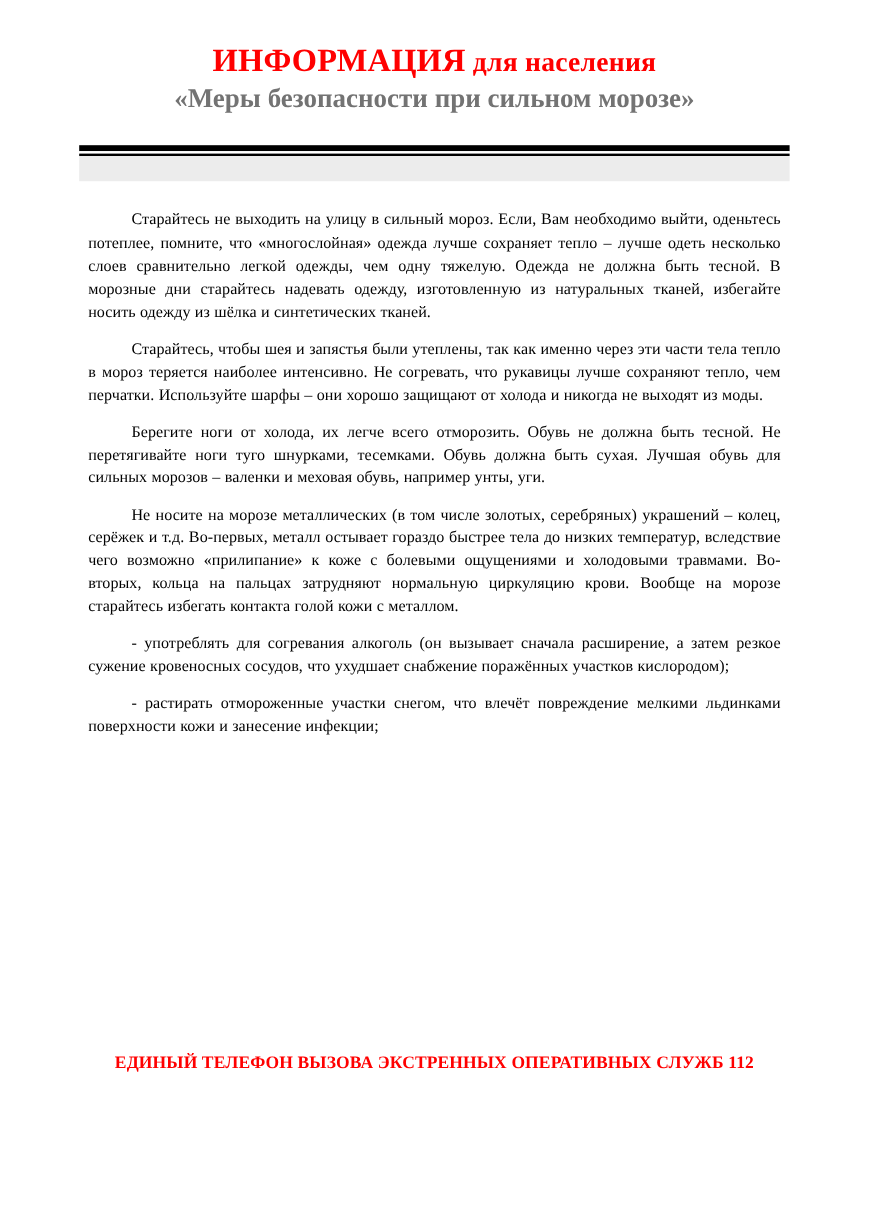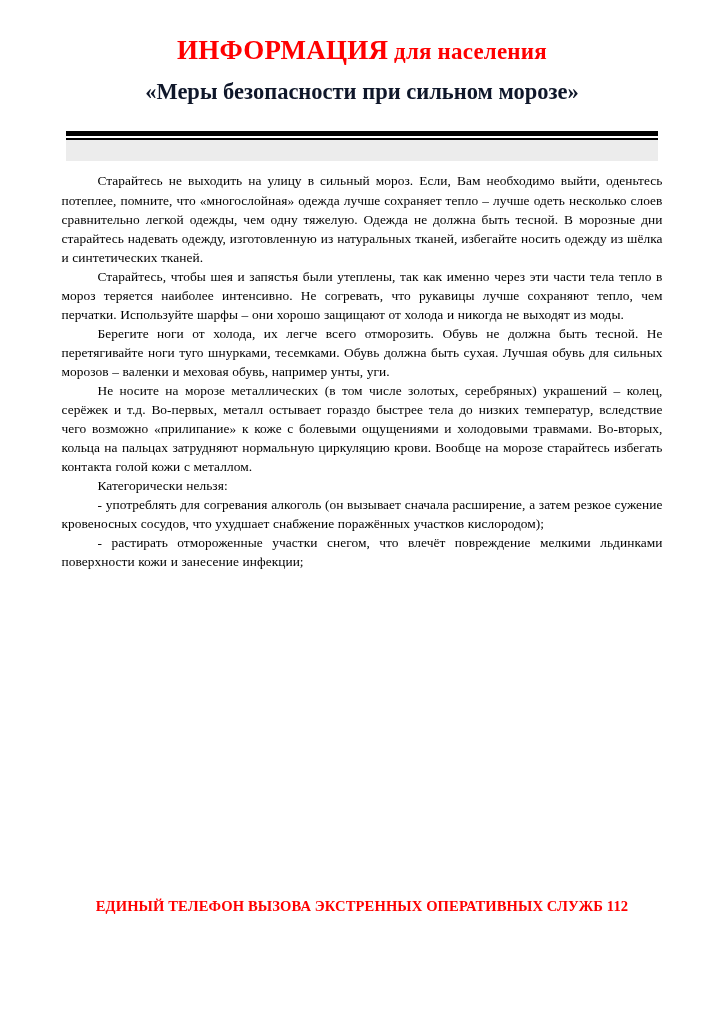--- a/index.html
+++ b/index.html
@@ -37,25 +37,25 @@
   }
   .title-main {
     font-size: 27px;
     letter-spacing: 0.2px;
   }
   .title-sub {
     font-size: 23px;
     letter-spacing: 0.2px;
   }
   .title-line-2 {
-    color: #0f172a;
+    color: #737373;
     font-weight: bold;
     font-size: 22.5px;
     line-height: 1.25;
-    margin-top: 14px;
+    margin-top: 4px;
     white-space: nowrap;
   }
 
   
   .divider-wrap {
     margin: 25px auto 0 auto;
     width: 592px;
   }
   .divider-thick {
     height: 5px;
@@ -74,37 +74,37 @@
     background: #ECECEC;
   }
 
   
   .body-text {
     margin: 0 auto;
     width: 601px;
     padding-top: 10px;
   }
   .body-text p {
-    margin: 0;
+    margin: 12px;
     text-align: justify;
     text-indent: 36px;
     font-size: 13.4px;
     line-height: 19.05px;
     letter-spacing: 0.05px;
     word-spacing: 0.2px;
     -webkit-hyphens: none;
     hyphens: none;
   }
 
   
   .footer {
     position: absolute;
     left: 0;
     right: 0;
-    top: 898px;
+    top: 878px;
     text-align: center;
     font-family: Liberation Serif, serif;
   }
   .footer-text {
     color: #FF0000;
     font-weight: bold;
     font-size: 14.6px;
     letter-spacing: 0.1px;
     white-space: nowrap;
   }
@@ -124,21 +124,20 @@
     <div class="divider-gap"></div>
     <div class="divider-thin"></div>
     <div class="gray-band"></div>
   </div>
 
   <div class="body-text">
     <p>Старайтесь не выходить на улицу в сильный мороз. Если, Вам необходимо выйти, оденьтесь потеплее, помните, что «многослойная» одежда лучше сохраняет тепло – лучше одеть несколько слоев сравнительно легкой одежды, чем одну тяжелую. Одежда не должна быть тесной. В морозные дни старайтесь надевать одежду, изготовленную из натуральных тканей, избегайте носить одежду из шёлка и синтетических тканей.</p>
     <p>Старайтесь, чтобы шея и запястья были утеплены, так как именно через эти части тела тепло в мороз теряется наиболее интенсивно. Не согревать, что рукавицы лучше сохраняют тепло, чем перчатки. Используйте шарфы – они хорошо защищают от холода и никогда не выходят из моды.</p>
     <p>Берегите ноги от холода, их легче всего отморозить. Обувь не должна быть тесной. Не перетягивайте ноги туго шнурками, тесемками. Обувь должна быть сухая. Лучшая обувь для сильных морозов – валенки и меховая обувь, например унты, уги.</p>
     <p>Не носите на морозе металлических (в том числе золотых, серебряных) украшений – колец, серёжек и т.д. Во-первых, металл остывает гораздо быстрее тела до низких температур, вследствие чего возможно «прилипание» к коже с болевыми ощущениями и холодовыми травмами. Во-вторых, кольца на пальцах затрудняют нормальную циркуляцию крови. Вообще на морозе старайтесь избегать контакта голой кожи с металлом.</p>
-    <p>Категорически нельзя:</p>
     <p>- употреблять для согревания алкоголь (он вызывает сначала расширение, а затем резкое сужение кровеносных сосудов, что ухудшает снабжение поражённых участков кислородом);</p>
     <p>- растирать отмороженные участки снегом, что влечёт повреждение мелкими льдинками поверхности кожи и занесение инфекции;</p>
   </div>
 
   <div class="footer">
     <div class="footer-text">ЕДИНЫЙ ТЕЛЕФОН ВЫЗОВА ЭКСТРЕННЫХ ОПЕРАТИВНЫХ СЛУЖБ 112</div>
   </div>
 
 </div>
 

